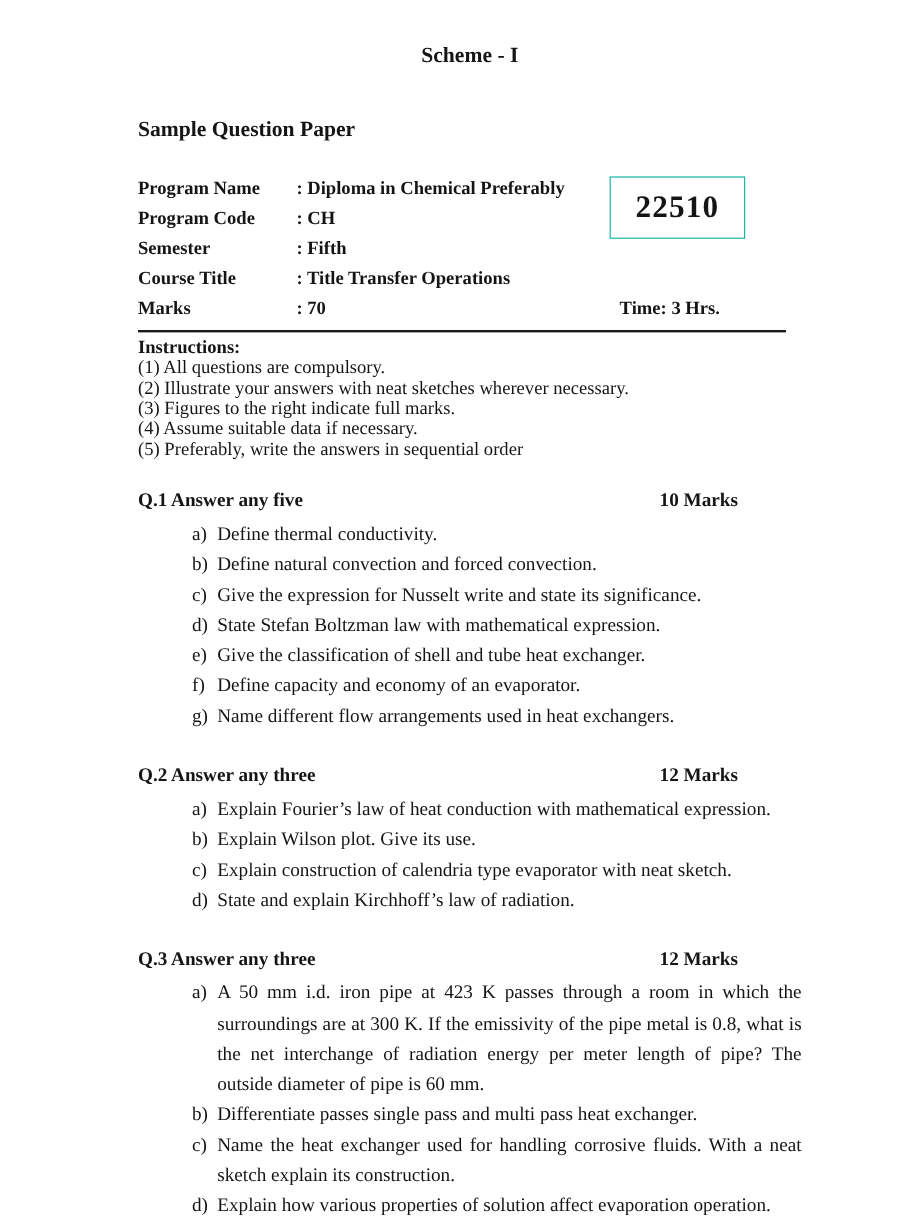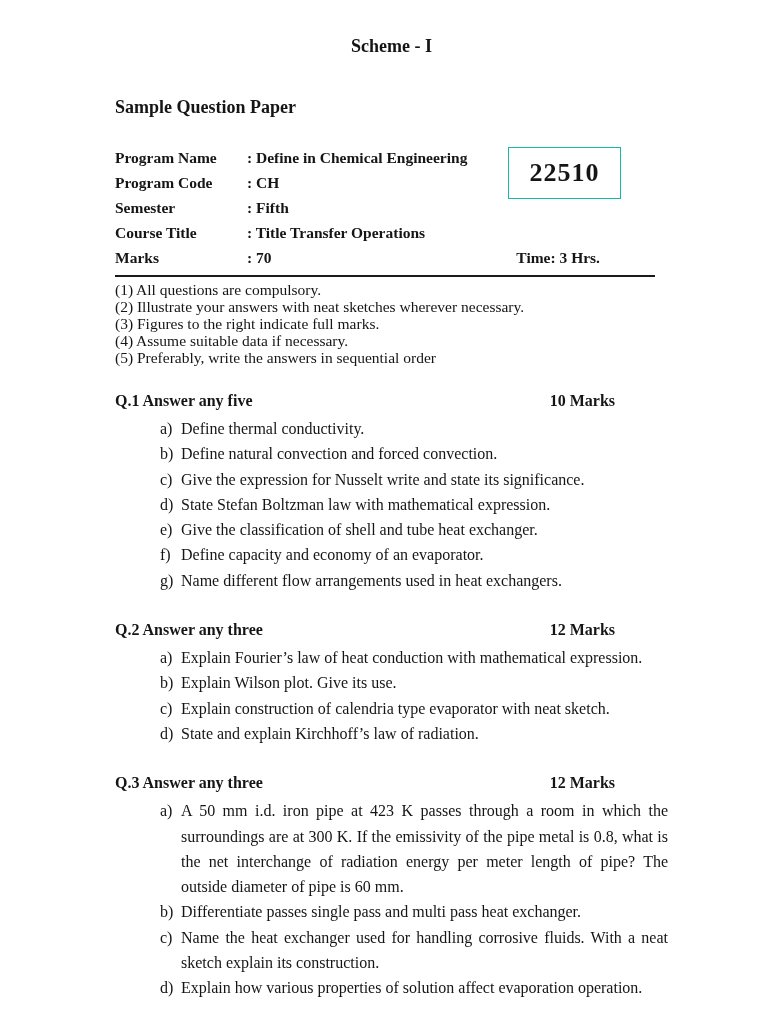--- a/index.html
+++ b/index.html
@@ -80,21 +80,21 @@
 <body>
 
 <div class="page">
 
   <div class="doc-title">Scheme - I</div>
   <div class="doc-subtitle">Sample Question Paper</div>
 
   <div class="meta">
     <div class="meta-row">
       <span class="meta-label">Program Name</span>
-      <span class="meta-value">: Define in Chemical Engineering</span>
+      <span class="meta-value">: Diploma in Chemical Preferably</span>
     </div>
     <div class="meta-row">
       <span class="meta-label">Program Code</span>
       <span class="meta-value">: CH</span>
     </div>
     <div class="meta-row">
       <span class="meta-label">Semester</span>
       <span class="meta-value">: Fifth</span>
     </div>
     <div class="meta-row">
@@ -108,20 +108,21 @@
     </div>
   </div>
 
   <div class="code-box">
     <span>22510</span>
   </div>
 
   <hr class="divider">
 
   <div class="instructions">
+    <div class="instructions-heading">Instructions:</div>
     <div class="instruction-line">(1) All questions are compulsory.</div>
     <div class="instruction-line">(2) Illustrate your answers with neat sketches wherever necessary.</div>
     <div class="instruction-line">(3) Figures to the right indicate full marks.</div>
     <div class="instruction-line">(4) Assume suitable data if necessary.</div>
     <div class="instruction-line">(5) Preferably, write the answers in sequential order</div>
   </div>
 
   <div class="question">
     <div class="q-header">
       <span>Q.1 Answer any five</span>

